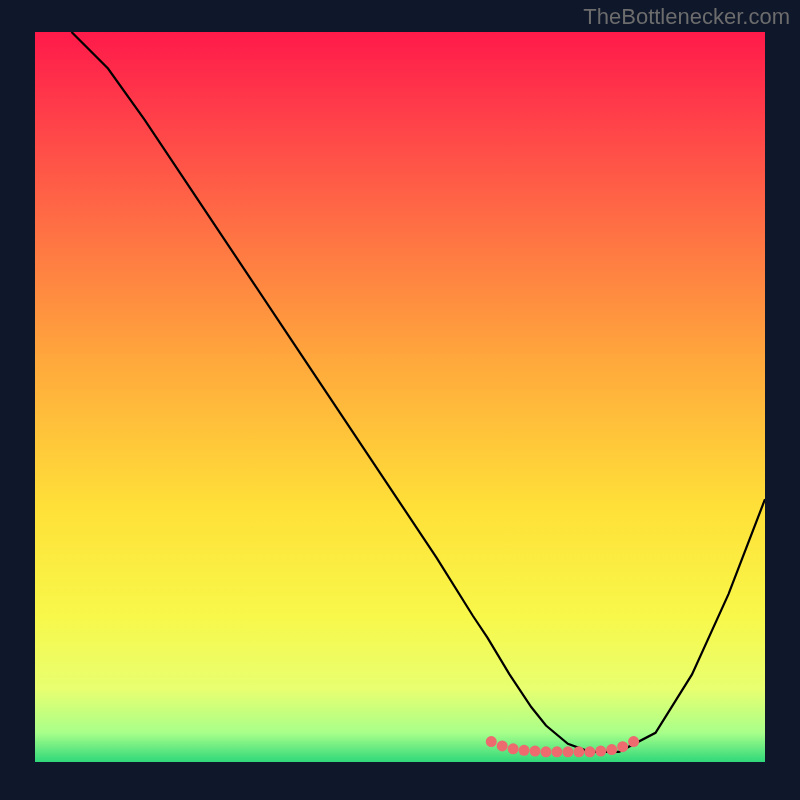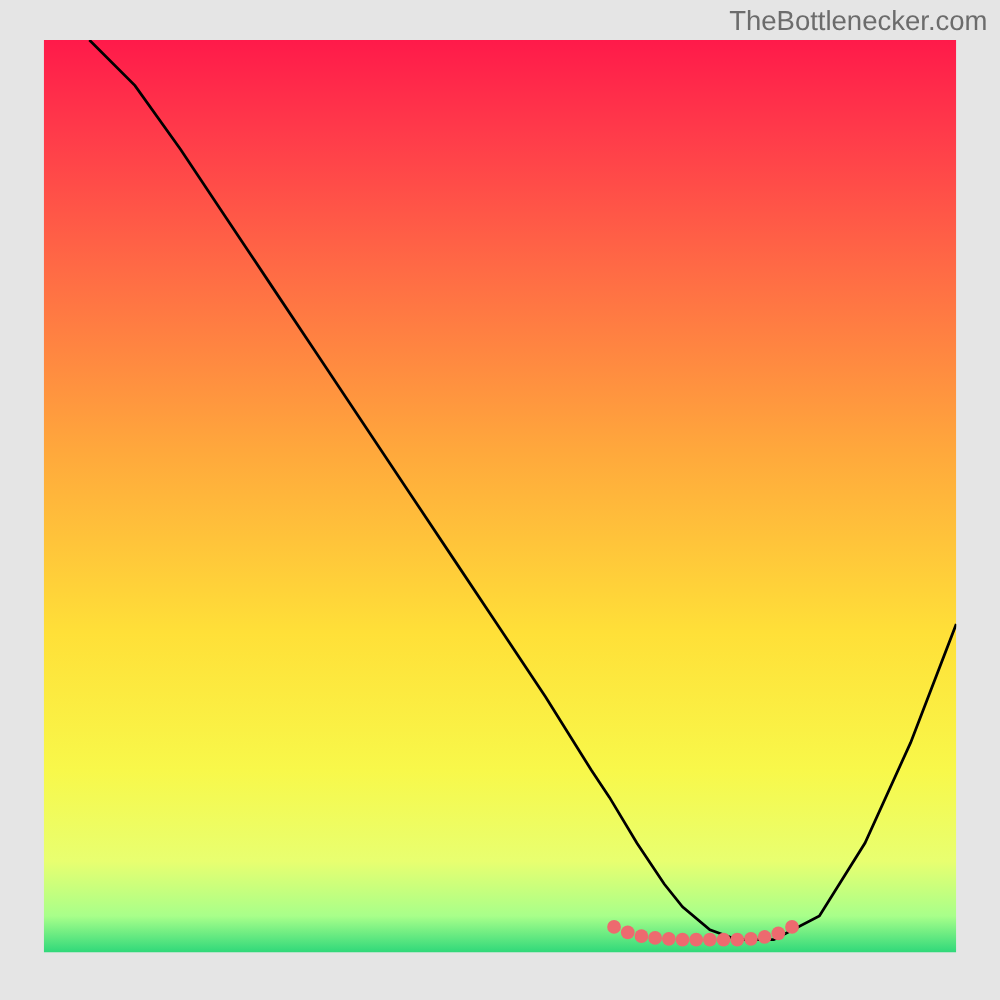--- a/index.html
+++ b/index.html
@@ -1,21 +1,21 @@
 <!DOCTYPE html>
 <html><head>
 <meta charset="utf-8">
 <style>
   * { margin: 0; padding: 0; box-sizing: border-box; }
   html, body { width: 800px; height: 800px; background: #000; overflow: hidden; font-family: Arial, sans-serif; }
   .container {
     position: relative;
     width: 800px;
     height: 800px;
-    background: #e5e5e5;
+    background: #0f172a;
   }
   .watermark {
     position: absolute;
     top: 4px;
     right: 10px;
     color: #6c6c6c;
     font-size: 22px;
     font-weight: 500;
     z-index: 10;
   }

